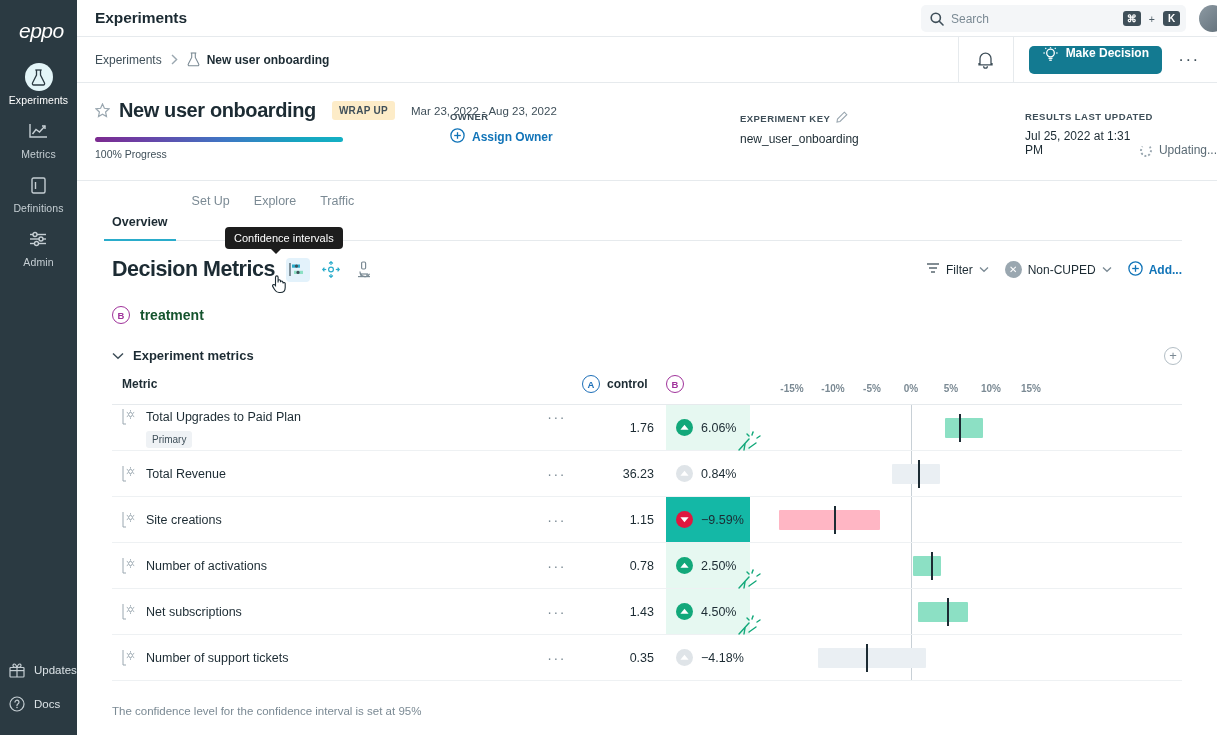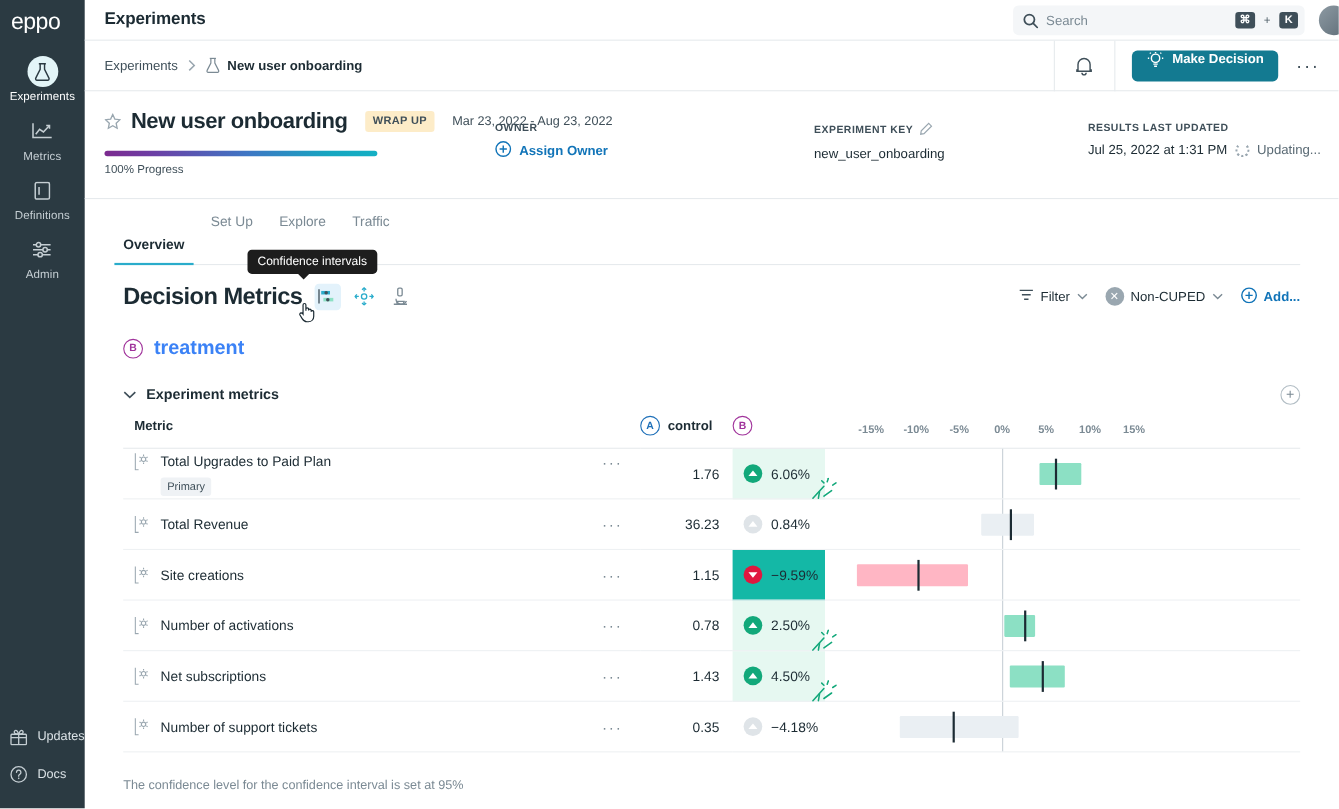--- a/index.html
+++ b/index.html
@@ -10,21 +10,21 @@
     -webkit-font-smoothing: antialiased;
   }
   .app { display: flex; width: 1217px; height: 735px; position: relative; }
 
   
   .sidebar {
     width: 77px; height: 735px; background: #2b3a42;
     flex: 0 0 77px; display: flex; flex-direction: column;
     align-items: center; position: relative;
   }
-  .logo { margin-top: 8px; margin-bottom: 14px; width: 100%; display: flex; justify-content: center; }
+  .logo { margin-top: 20px; margin-bottom: 14px; width: 100%; display: flex; justify-content: flex-end; font-style: italic; }
   .logo svg { display: block; }
   .nav-item {
     width: 100%; display: flex; flex-direction: column; align-items: center;
     padding: 7px 0 4px 0; cursor: pointer; text-decoration: none;
   }
   .nav-icon { width: 32px; height: 28px; display: flex; align-items: center; justify-content: center; color: #c5ced3; }
   .nav-icon.active {
     background: #e3f5f8; border-radius: 50%; width: 28px; height: 28px; color: #2b3a42;
   }
   .nav-label { font-size: 10.5px; color: #c5ced3; margin-top: 3px; letter-spacing: 0.1px; }
@@ -92,21 +92,21 @@
     background: #fdecc8; color: #3f4f59; font-size: 10px; font-weight: bold; letter-spacing: 0.3px;
     border-radius: 3px; padding: 4px 7px; margin-left: 16px;
   }
   .hero-dates { font-size: 11.5px; color: #3f4f59; margin-left: 16px; }
   .progress-wrap { margin-top: 15px; width: 248px; }
   .progress-bar { height: 5px; border-radius: 3px; background: linear-gradient(90deg,#7c2a8f 0%, #6c3fa5 18%, #3f76c4 52%, #16a5c0 82%, #14b0c4 100%); }
   .progress-lbl { font-size: 10.5px; color: #3f4f59; margin-top: 6px; }
   .hero-col { position: absolute; top: 28px; }
   .hero-col.owner { left: 373px; }
   .hero-col.key { left: 663px; }
-  .hero-col.updated { left: 912px; }
+  .hero-col.updated { left: 948px; }
   .col-cap { font-size: 9.5px; font-weight: bold; letter-spacing: 0.45px; color: #3f4f59; display:flex; align-items:center; gap:6px;}
   .col-val { font-size: 12px; color: #1c2b33; margin-top: 7px; }
   .assign {
     display: flex; align-items: center; gap: 7px; margin-top: 6px; cursor: pointer;
     color: #1174b8; font-size: 12px; font-weight: bold;
   }
   .updating-wrap { display: flex; align-items: flex-end; gap: 7px; margin-top: 7px; }
   .spinner { width: 13px; height: 13px; border-radius: 50%; border: 2px dotted #9aa7b0; border-top-color: transparent; }
   .updating-txt { font-size: 12px; color: #5a6a74; }
 
@@ -140,21 +140,21 @@
   .addlink { color: #1174b8; font-weight: bold; font-size: 12px; }
   .circ-x { width: 17px; height: 17px; border-radius: 50%; background: #9aa7b0; color:#fff;
     display:flex; align-items:center; justify-content:center; font-size: 10px; }
 
   .variant-row { display:flex; align-items:center; gap:10px; margin-top: 24px; }
   .badge-circ {
     width: 18px; height: 18px; border-radius: 50%; border: 1.5px solid #a0339b; color: #a0339b;
     font-size: 9.5px; display:flex; align-items:center; justify-content:center; font-weight: bold;
   }
   .badge-circ.a { border-color: #1d6fb8; color: #1d6fb8; }
-  .variant-name { font-size: 18px; font-weight: bold; color: #3b82f6; }
+  .variant-name { font-size: 14px; font-weight: bold; color: #14532d; }
 
   .section-hdr { display:flex; align-items:center; gap: 9px; margin-top: 24px; position: relative; }
   .section-hdr .chev { color:#3f4f59; display:flex; cursor:pointer; }
   .section-title { font-size: 13px; font-weight: bold; color: #1c2b33; }
   .plus-circ {
     position:absolute; right: 0; width: 18px; height: 18px; border-radius: 50%;
     border: 1px solid #b3bec5; color:#7b8a94; display:flex; align-items:center;
     justify-content:center; font-size: 13px; cursor:pointer; line-height:1;
   }
 

